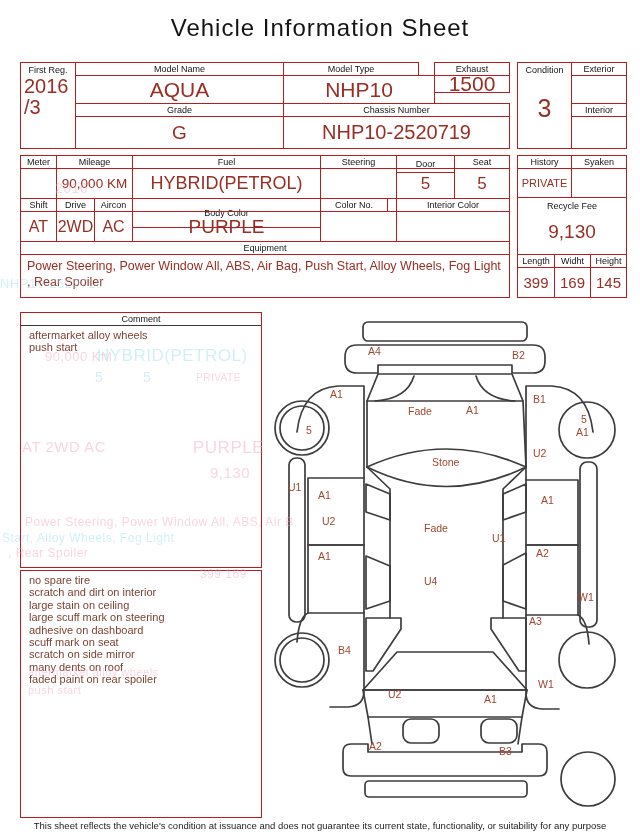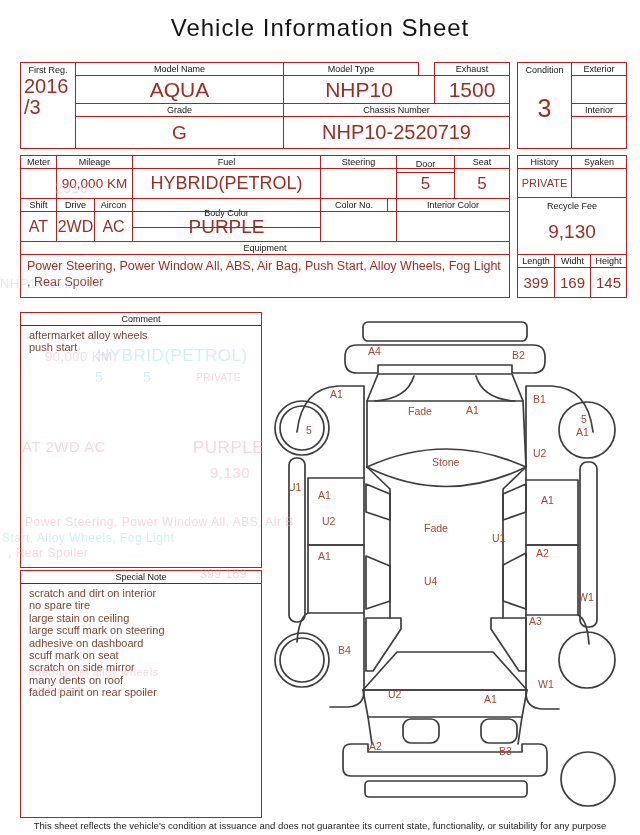--- a/index.html
+++ b/index.html
@@ -34,21 +34,21 @@
     <div class="val" style="flex-direction:column;font-size:20px;line-height:21px;align-items:flex-start;padding-left:3px">
       <span>2016</span>
       <span>/3</span>
     </div>
   </div>
   <div class="bx hdr" style="left:75px;top:62px;width:209px;height:14px">Model Name</div>
   <div class="bx hdr" style="left:283px;top:62px;width:136px;height:14px">Model Type</div>
   <div class="bx hdr" style="left:434px;top:62px;width:76px;height:14px">Exhaust</div>
   <div class="bx val" style="left:75px;top:75px;width:209px;height:29px;font-size:21px">AQUA</div>
   <div class="bx val" style="left:283px;top:75px;width:152px;height:29px;font-size:21px">NHP10</div>
-  <div class="bx val" style="left:434px;top:75px;width:76px;height:29px;font-size:21px">1500</div>
+  <div class="bx val" style="left:434px;top:75px;width:76px;height:18px;font-size:21px">1500</div>
   <div class="bx hdr" style="left:75px;top:103px;width:209px;height:14px">Grade</div>
   <div class="bx hdr" style="left:283px;top:103px;width:227px;height:14px">Chassis Number</div>
   <div class="bx val" style="left:75px;top:116px;width:209px;height:33px;font-size:19px">G</div>
   <div class="bx val" style="left:283px;top:116px;width:227px;height:33px;font-size:20px">NHP10-2520719</div>
 
   <div class="bx" style="left:517px;top:62px;width:55px;height:87px">
     <div class="hdr" style="height:13px">Condition</div>
     <div class="val" style="height:64px;font-size:25px">3</div>
   </div>
   <div class="bx hdr" style="left:571px;top:62px;width:56px;height:14px">Exterior</div>
@@ -107,24 +107,23 @@
 
   <div class="bx" style="left:20px;top:312px;width:242px;height:256px">
     <div class="hdr" style="height:13px;border-bottom:1px solid #3a3a3a">Comment</div>
     <div class="notebody">
       <div>aftermarket alloy wheels</div>
       <div>push start</div>
     </div>
   </div>
 
   <div class="bx" style="left:20px;top:570px;width:242px;height:248px">
-    <div class="hdr" style="height:13px;border-bottom:1px solid #3a3a3a">Special Note</div>
     <div class="notebody">
+      <div>no spare tire</div>
       <div>scratch and dirt on interior</div>
-      <div>no spare tire</div>
       <div>large stain on ceiling</div>
       <div>large scuff mark on steering</div>
       <div>adhesive on dashboard</div>
       <div>scuff mark on seat</div>
       <div>scratch on side mirror</div>
       <div>many dents on roof</div>
       <div>faded paint on rear spoiler</div>
     </div>
   </div>
 

